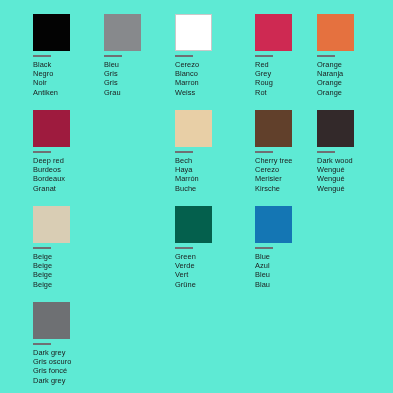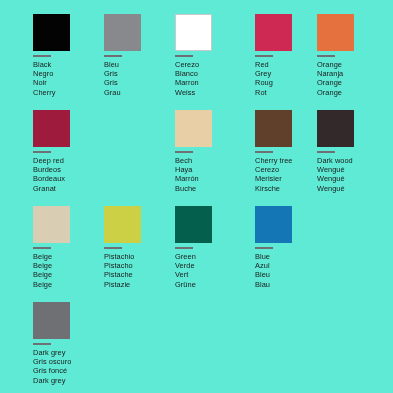--- a/index.html
+++ b/index.html
@@ -81,21 +81,21 @@
 
 <div id="swatch-chart">
     <div class="swatch-row" data-row="0">
       <div class="swatch-cell" data-col="0">
         <div class="swatch-chip" style="background: rgb(3, 3, 3);"></div>
         <div class="swatch-rule"></div>
         <ul class="swatch-names">
           <li>Black</li>
           <li>Negro</li>
           <li>Noir</li>
-          <li>Cherry</li>
+          <li>Antiken</li>
         </ul>
       </div>
       <div class="swatch-cell" data-col="1">
         <div class="swatch-chip" style="background: rgb(135, 137, 140);"></div>
         <div class="swatch-rule"></div>
         <ul class="swatch-names">
           <li>Bleu</li>
           <li>Gris</li>
           <li>Gris</li>
           <li>Grau</li>
@@ -178,30 +178,20 @@
       <div class="swatch-cell" data-col="0">
         <div class="swatch-chip" style="background: rgb(217, 205, 180);"></div>
         <div class="swatch-rule"></div>
         <ul class="swatch-names">
           <li>Beige</li>
           <li>Beige</li>
           <li>Beige</li>
           <li>Beige</li>
         </ul>
       </div>
-      <div class="swatch-cell" data-col="1">
-        <div class="swatch-chip" style="background: rgb(203, 208, 68);"></div>
-        <div class="swatch-rule"></div>
-        <ul class="swatch-names">
-          <li>Pistachio</li>
-          <li>Pistacho</li>
-          <li>Pistache</li>
-          <li>Pistazie</li>
-        </ul>
-      </div>
       <div class="swatch-cell" data-col="2">
         <div class="swatch-chip" style="background: rgb(4, 96, 77);"></div>
         <div class="swatch-rule"></div>
         <ul class="swatch-names">
           <li>Green</li>
           <li>Verde</li>
           <li>Vert</li>
           <li>Grüne</li>
         </ul>
       </div>

